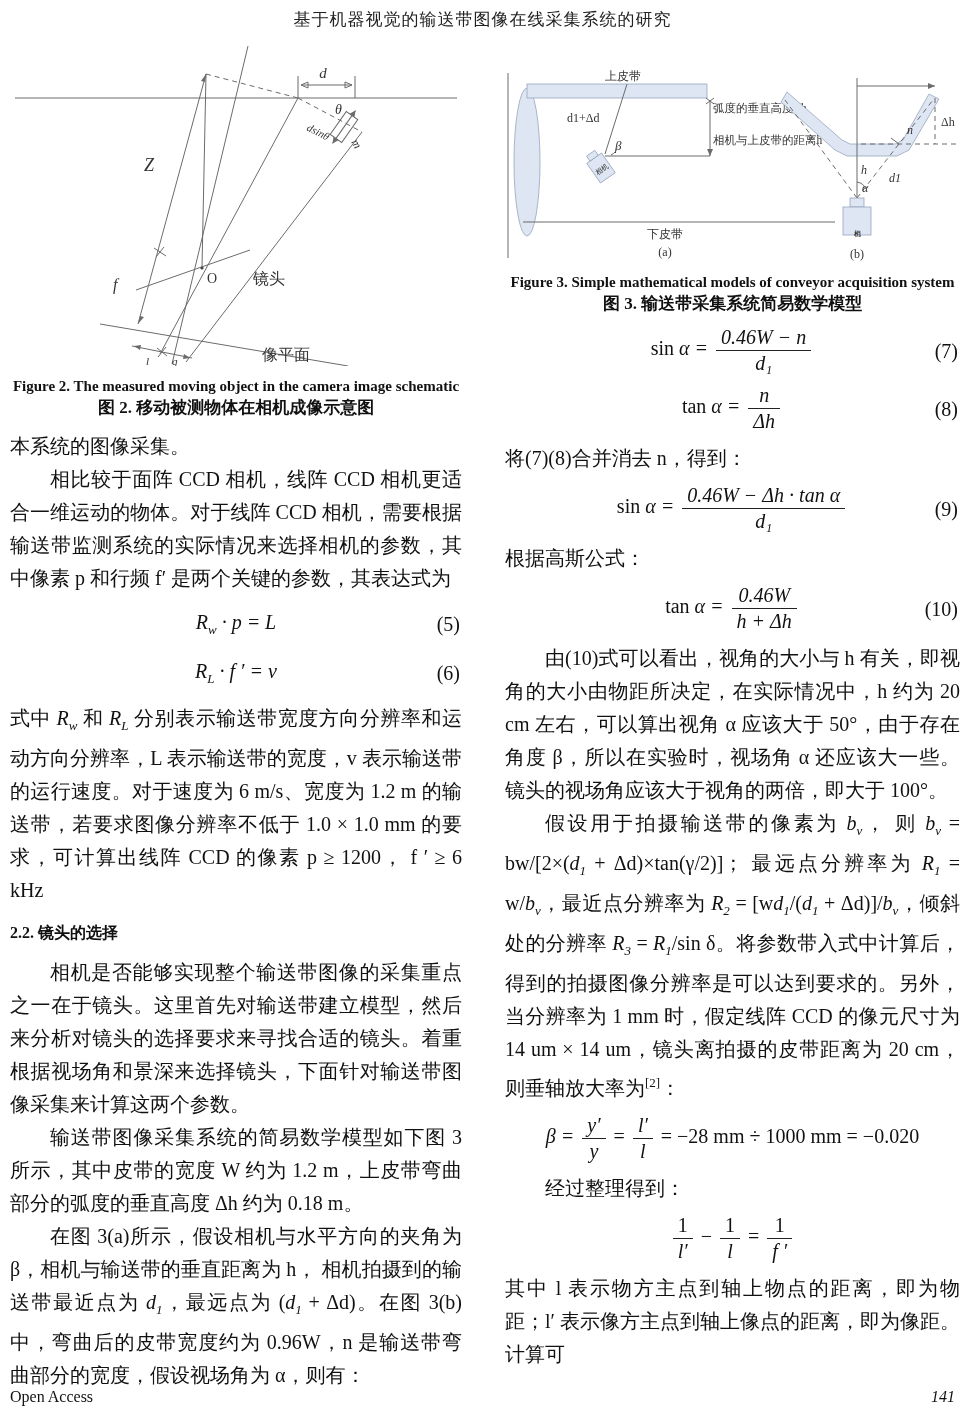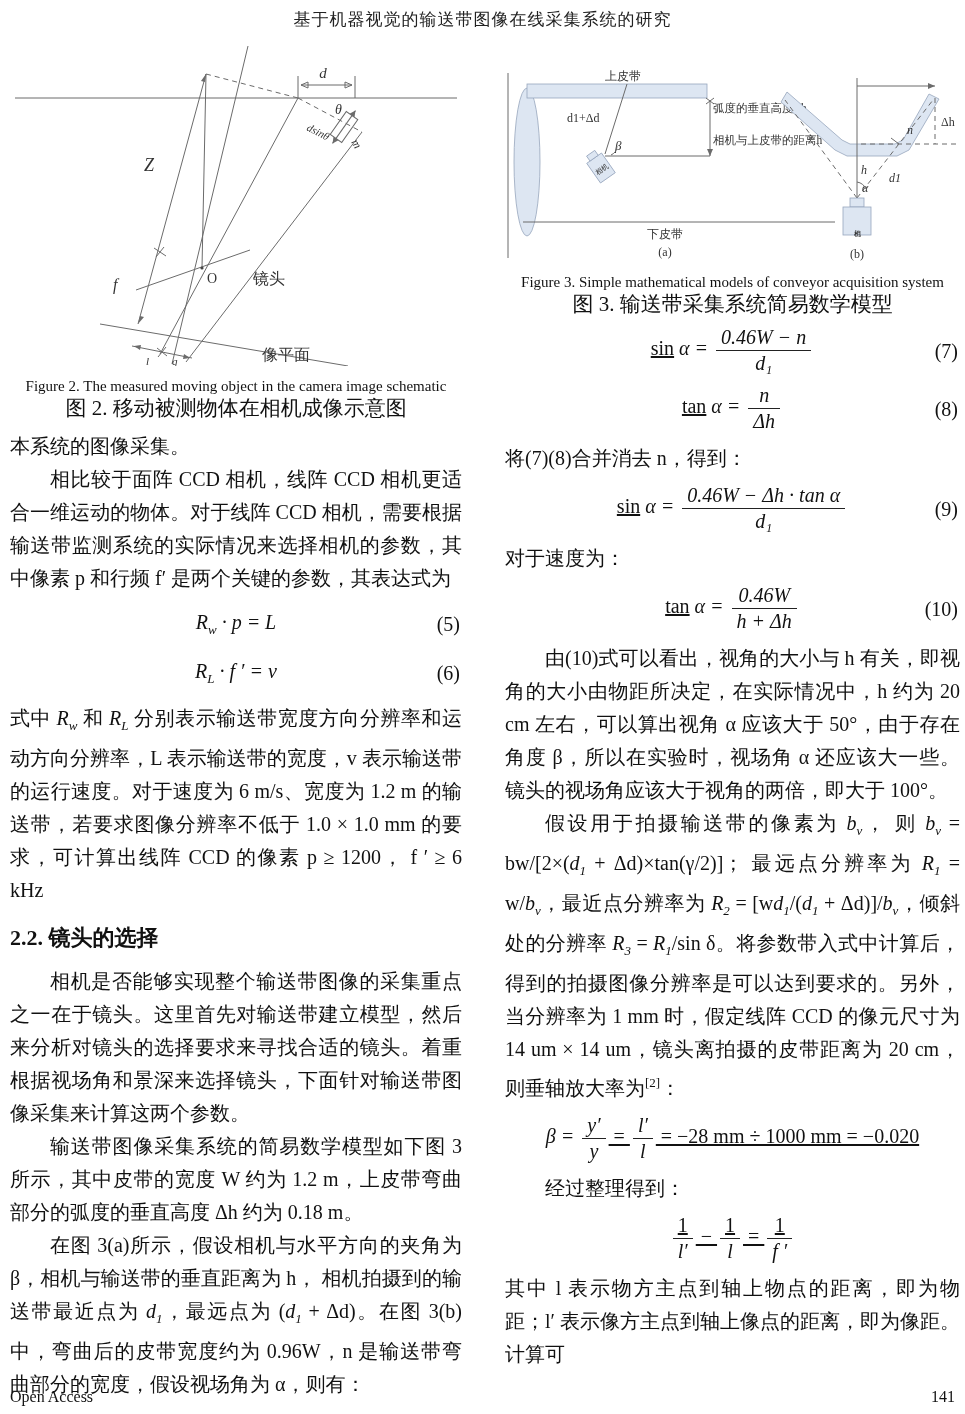--- a/index.html
+++ b/index.html
@@ -3,41 +3,41 @@
 <meta charset="utf-8">
 <style>
   html,body{margin:0;padding:0;background:#ffffff;}
   .page{position:relative;width:965px;height:1414px;background:#fff;overflow:hidden;
         font-family:"Liberation Serif","DejaVu Serif",serif;color:#111;padding-left:40px;}
   .pagetitle{position:absolute;top:8px;left:0;width:965px;text-align:center;
              font-size:17px;letter-spacing:1px;color:#222;}
   .col{position:absolute;top:38px;}
   .col-left{left:10px;width:452px;}
   .col-right{left:505px;width:455px;top:44px;margin-top:26px;}
-  .figcap{text-align:center;font-weight:normal;margin:6px 0 10px 0;}
+  .figcap{text-align:center;font-weight:bold;margin:6px 0 10px 0;}
   .figcap .en{font-size:15px;line-height:20px;}
-  .figcap .zh{font-size:21px;line-height:24px;}
+  .figcap .zh{font-size:17px;line-height:24px;}
   p.body{font-size:20px;line-height:33px;text-align:justify;margin:0;
          font-family:"Liberation Serif","DejaVu Serif",serif;}
   p.indent{text-indent:2em;}
   .mi{font-style:italic;}
-  .rm{font-style:normal;text-decoration:underline;}
+  .rm{font-style:normal;}
   sub{font-size:0.65em;font-style:italic;}
   sup{font-size:0.65em;}
-  .secheading{font-size:22px;font-weight:bold;margin:16px 0 12px 0;}
+  .secheading{font-size:16px;font-weight:bold;margin:16px 0 12px 0;}
   .eqrow{position:relative;display:flex;align-items:center;justify-content:center;
          margin:9px 0;font-size:20px;min-height:40px;}
   .eqrow .eq{text-align:center;}
   .eqrow .eqno{position:absolute;right:2px;top:50%;transform:translateY(-50%);font-style:normal;}
   .frac{display:inline-block;vertical-align:middle;text-align:center;margin:0 3px;}
   .frac .fnum{display:block;border-bottom:1.3px solid #222;padding:0 5px 1px 5px;line-height:1.15;}
   .frac .fden{display:block;padding:1px 5px 0 5px;line-height:1.15;}
   .footer{position:absolute;left:0;bottom:8px;width:965px;font-size:16px;}
   .footer .fl{position:absolute;left:10px;bottom:0;}
-  .footer .fr{position:absolute;right:10px;bottom:0;}
+  .footer .fr{position:absolute;right:10px;bottom:0;font-style:italic;}
   svg text{font-family:"Liberation Serif","DejaVu Serif",serif;fill:#333;}
   svg .sk{stroke:#6b6b6b;stroke-width:1;fill:none;}
   svg .skd{stroke:#6b6b6b;stroke-width:1;fill:none;stroke-dasharray:5 4;}
   svg .belt{fill:#dde6f2;stroke:#97a6bd;stroke-width:0.8;}
 </style>
 </head>
 <body>
 
 <div class="page">
 
@@ -198,21 +198,21 @@
       <span class="eqno">(8)</span>
     </div>
 
     <p class="body">将(7)(8)合并消去 n，得到：</p>
 
     <div class="eqrow">
       <span class="eq"><span class="rm">sin</span><span class="mi"> α = </span><span class="frac"><span class="fnum mi">0.46W − Δh · tan α</span><span class="fden mi">d₁</span></span></span>
       <span class="eqno">(9)</span>
     </div>
 
-    <p class="body">对于速度为：</p>
+    <p class="body">根据高斯公式：</p>
 
     <div class="eqrow">
       <span class="eq"><span class="rm">tan</span><span class="mi"> α = </span><span class="frac"><span class="fnum mi">0.46W</span><span class="fden mi">h + Δh</span></span></span>
       <span class="eqno">(10)</span>
     </div>
 
     <p class="body indent">由(10)式可以看出，视角的大小与 h 有关，即视角的大小由物距所决定，在实际情况中，h 约为 20 cm 左右，可以算出视角 α 应该大于 50°，由于存在角度 β，所以在实验时，视场角 α 还应该大一些。镜头的视场角应该大于视角的两倍，即大于 100°。</p>
     <p class="body indent">假设用于拍摄输送带的像素为 <span class="mi">b</span><sub>v</sub>， 则 <span class="mi">b</span><sub>v</sub> = bw/[2×(<span class="mi">d</span><sub>1</sub> + Δd)×tan(γ/2)]； 最远点分辨率为 <span class="mi">R</span><sub>1</sub> = w/<span class="mi">b</span><sub>v</sub>，最近点分辨率为 <span class="mi">R</span><sub>2</sub> = [w<span class="mi">d</span><sub>1</sub>/(<span class="mi">d</span><sub>1</sub> + Δd)]/<span class="mi">b</span><sub>v</sub>，倾斜处的分辨率 <span class="mi">R</span><sub>3</sub> = <span class="mi">R</span><sub>1</sub>/sin δ。将参数带入式中计算后，得到的拍摄图像分辨率是可以达到要求的。另外，当分辨率为 1 mm 时，假定线阵 CCD 的像元尺寸为 14 um × 14 um，镜头离拍摄的皮带距离为 20 cm，则垂轴放大率为<sup>[2]</sup>：</p>
 
     <div class="eqrow">

